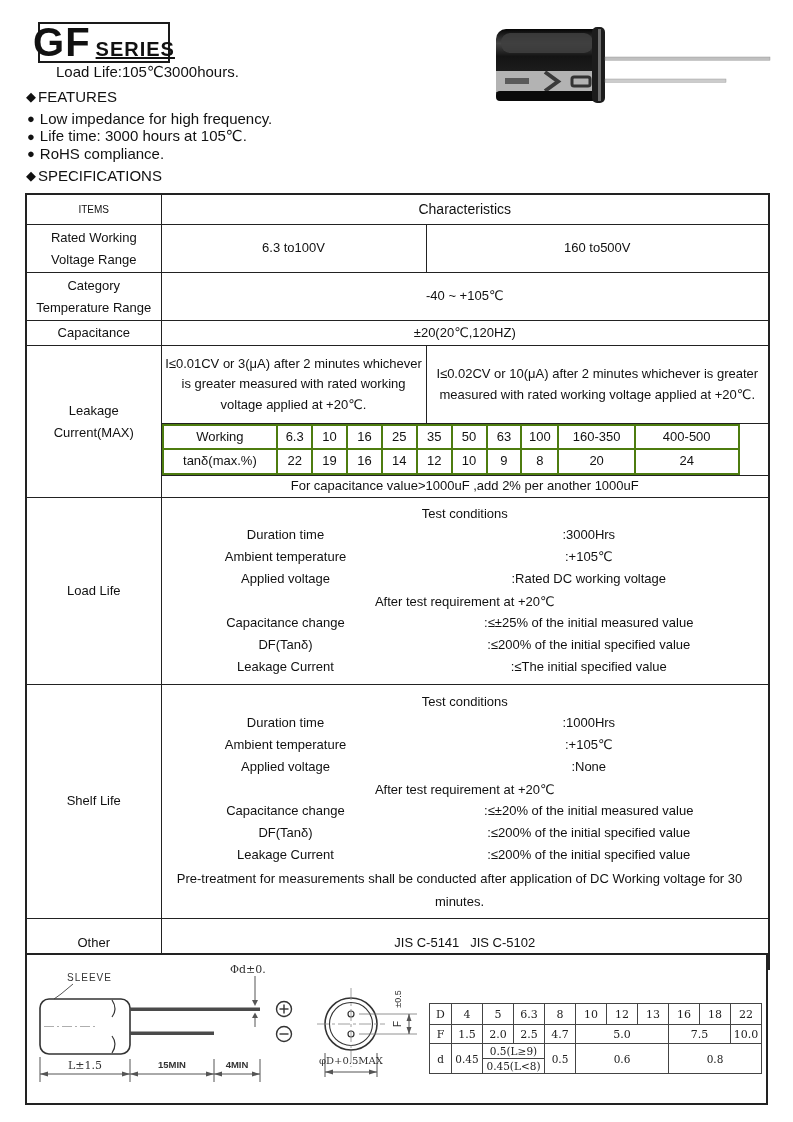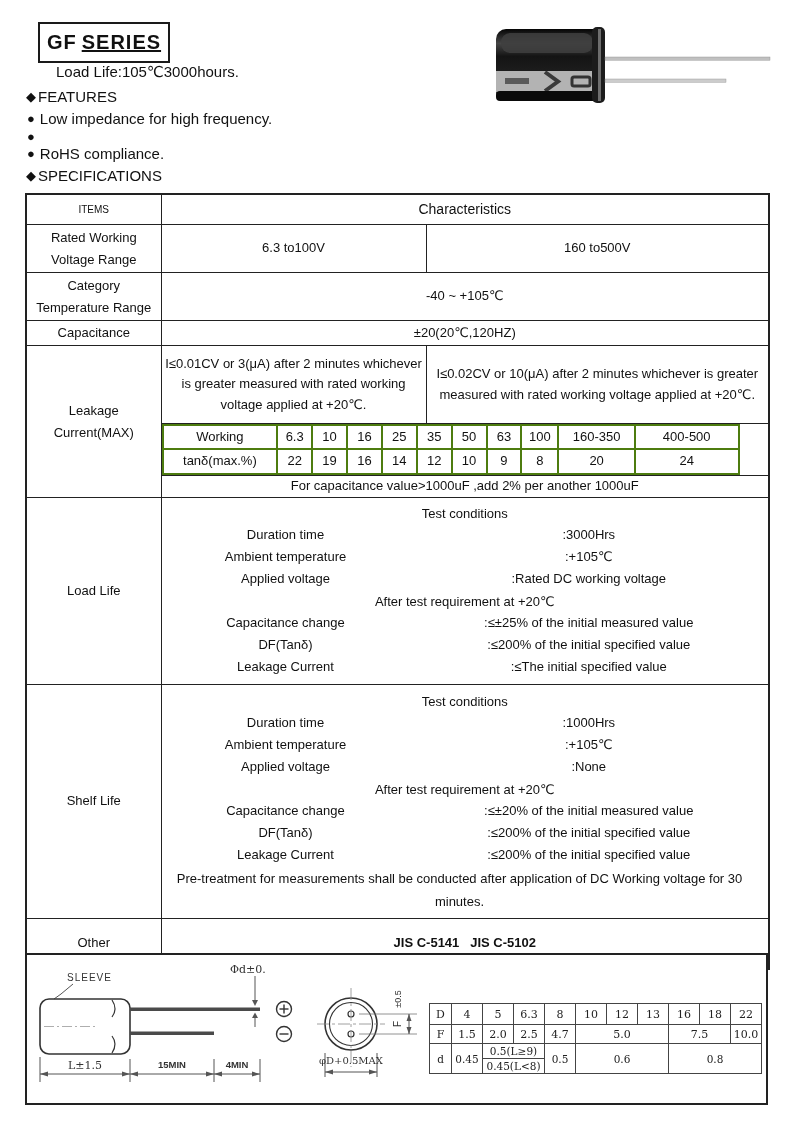--- a/index.html
+++ b/index.html
@@ -3,21 +3,21 @@
 <meta charset="utf-8">
 <style>
   html,body{margin:0;padding:0;background:#fff;}
   .page{position:relative;width:793px;height:1122px;background:#ffffff;
         font-family:"Liberation Sans","DejaVu Sans",sans-serif;color:#111;overflow:hidden;}
 
   
   .series-box{position:absolute;left:38px;top:22px;width:128px;height:36px;
               border:2px solid #1a1a1a;display:flex;align-items:baseline;
               justify-content:center;gap:5px;padding-top:1px;background:#fff;}
-  .series-main{font-size:20px;font-weight:bold;letter-spacing:1px;line-height:34px;}
+  .series-main{font-size:40px;font-weight:bold;letter-spacing:1px;line-height:34px;}
   .series-sub{font-size:20px;font-weight:bold;letter-spacing:1px;text-decoration:underline;}
   .subtitle{position:absolute;left:56px;top:63px;font-size:15px;}
   .sec-heading{position:absolute;left:26px;font-size:15px;display:flex;align-items:center;}
   .sec-heading .diamond{font-size:13px;margin-right:2px;}
   .features-heading{top:88px;}
   .specs-heading{top:167px;}
   .features-list{position:absolute;left:27px;top:110px;font-size:15px;}
   .feature-line{display:flex;align-items:center;height:17.5px;}
   .feature-line .bullet{font-size:13px;margin-right:5px;}
 
@@ -36,21 +36,21 @@
   td.tan-holder{padding:1px 0 1px 2px;text-align:left;}
   table.tan{border-collapse:collapse;border:2px solid #222;width:578px;font-size:13px;}
   table.tan td{border:2px solid #4d7c0f;text-align:center;padding:0;}
   td.note-cell{text-align:left;padding-left:6px;height:21px;}
   td.life-cell{text-align:left;vertical-align:top;padding:5px 4px 4px 6px;}
   .life-line{display:flex;align-items:flex-start;height:22px;}
   .life-line .k{width:248px;}
   .life-line .v{flex:1;}
   .life-title{height:22px;line-height:22px;}
   .life-foot{line-height:23px;max-width:596px;}
-  td.other-val{text-align:left;padding-left:6px;white-space:pre;font-weight:bold;}
+  td.other-val{text-align:left;padding-left:6px;white-space:pre;}
 
   
   .diagram-box{position:absolute;left:25px;top:953px;width:739px;height:148px;
                border:2px solid #222;background:#fff;}
   .diagram-svg{position:absolute;left:0;top:0;}
   table.dims{position:absolute;left:402px;top:48px;border-collapse:collapse;
              font-family:"DejaVu Serif",serif;font-size:11px;color:#222;}
   table.dims td{border:1px solid #444;text-align:center;padding:0;}
   table.dims .r-d td{height:20px;}
   table.dims .r-f td{height:18px;}
@@ -72,20 +72,21 @@
     <span class="diamond">◆</span>
     <span>FEATURES</span>
   </div>
   <div class="features-list">
     <div class="feature-line">
       <span class="bullet">●</span>
       <span>Low impedance for high frequency.</span>
     </div>
     <div class="feature-line">
       <span class="bullet">●</span>
+      <span>Life time: 3000 hours at 105℃.</span>
     </div>
     <div class="feature-line">
       <span class="bullet">●</span>
       <span>RoHS compliance.</span>
     </div>
   </div>
   <div class="sec-heading specs-heading">
     <span class="diamond">◆</span>
     <span>SPECIFICATIONS</span>
   </div>

